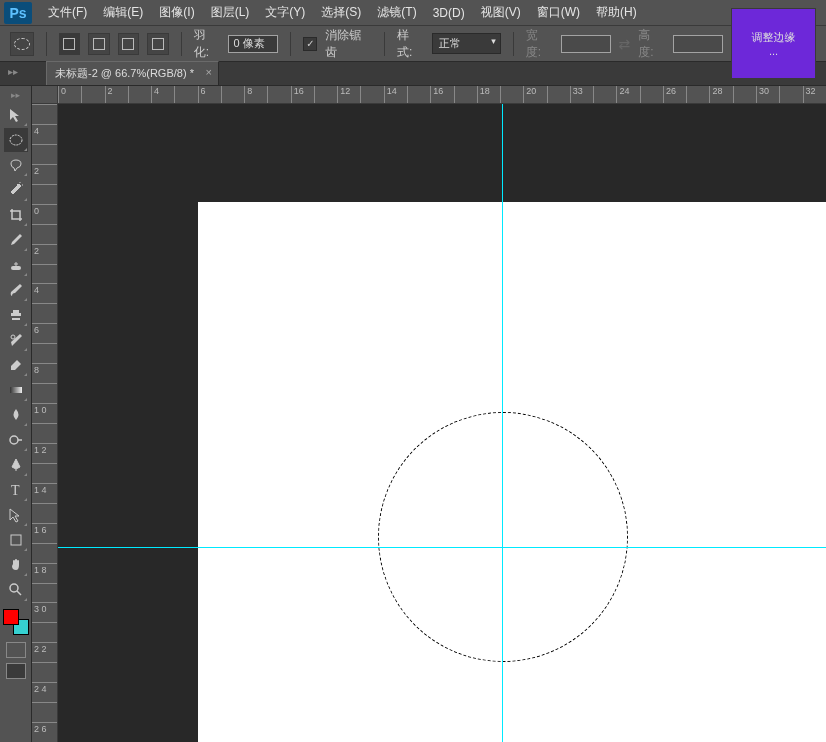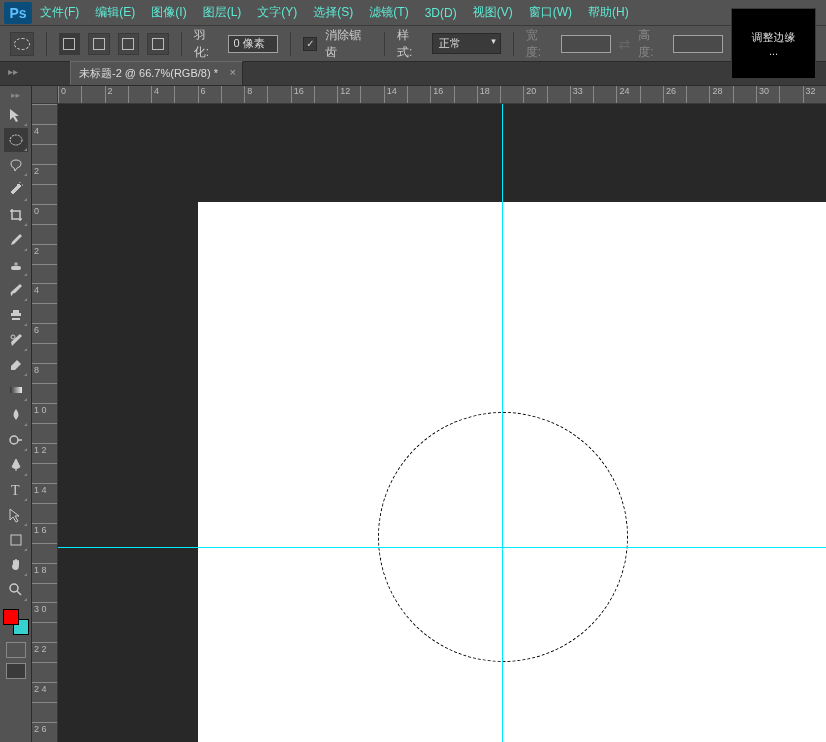--- a/index.html
+++ b/index.html
@@ -1,41 +1,41 @@
 <!DOCTYPE html>
 <html><head>
 <meta charset="utf-8">
 <style>
 * { margin: 0; padding: 0; box-sizing: border-box; user-select: none; }
 body { width: 826px; height: 742px; background: #535353; font-family: "Microsoft YaHei", Arial, sans-serif; font-size: 12px; color: #e0e0e0; overflow: hidden; position: relative; }
 
 
 .menubar { height: 26px; background: #535353; display: flex; align-items: center; padding-left: 4px; border-bottom: 1px solid #3a3a3a; }
-.ps-logo { width: 28px; height: 22px; background: #0a4d7a; color: #5ec1ff; font-weight: bold; font-size: 14px; display: flex; align-items: center; justify-content: center; border-radius: 2px; }
-.menu-item { padding: 4px 8px; color: #5eead4; cursor: default; }
+.ps-logo { width: 28px; height: 22px; background: #0a4d7a; color: #5ec1ff; font-weight: bold; font-size: 14px; display: flex; align-items: center; justify-content: center; margin-right: 8px; border-radius: 2px; }
+.menu-item { padding: 4px 8px; color: #e5e5e5; cursor: default; }
 
 
 .optionsbar { height: 36px; background: #535353; display: flex; align-items: center; padding: 0 10px; border-bottom: 1px solid #2a2a2a; gap: 8px; }
 .tool-preset { width: 24px; height: 24px; border: 1px solid #3a3a3a; background: #454545; display: flex; align-items: center; justify-content: center; }
 .ellipse-icon { width: 16px; height: 12px; border: 1px dashed #ccc; border-radius: 50%; }
 .divider { width: 1px; height: 24px; background: #3a3a3a; margin: 0 4px; }
 .mode-btn { width: 22px; height: 22px; background: #454545; border: 1px solid #3a3a3a; display: flex; align-items: center; justify-content: center; }
 .mode-btn.active { background: #3a3a3a; }
 .mode-icon { width: 12px; height: 12px; border: 1px solid #bbb; }
 .label { color: #ccc; }
 .input-box { background: #3a3a3a; border: 1px solid #a3a3a3; color: #ddd; padding: 2px 4px; width: 50px; font-size: 11px; }
 .input-box.disabled { background: #4a4a4a; color: #888; }
 .checkbox { width: 14px; height: 14px; background: #3a3a3a; border: 1px solid #2a2a2a; display: flex; align-items: center; justify-content: center; color: #ccc; font-size: 10px; }
 .dropdown { background: #3a3a3a; border: 1px solid #2a2a2a; color: #ddd; padding: 2px 16px 2px 6px; font-size: 11px; position: relative; width: 70px; }
 .dropdown::after { content: "▾"; position: absolute; right: 4px; top: 2px; font-size: 9px; }
 .swap-icon { color: #666; font-size: 14px; }
-.refine-btn { background: #000000; border: 1px solid #3a3a3a; color: #ddd; padding: 21px 14px; font-size: 11px; margin-left: auto; }
-
-
-.tabbar { height: 24px; background: #3a3a3a; display: flex; align-items: flex-end; padding-left: 70px; border-bottom: 1px solid #2a2a2a; }
+.refine-btn { background: #6d28d9; border: 1px solid #3a3a3a; color: #ddd; padding: 21px 14px; font-size: 11px; margin-left: auto; }
+
+
+.tabbar { height: 24px; background: #3a3a3a; display: flex; align-items: flex-end; padding-left: 46px; border-bottom: 1px solid #2a2a2a; }
 .tab-handle { position: absolute; left: 8px; top: 66px; color: #888; font-size: 10px; }
 .tab { background: #535353; padding: 4px 24px 4px 8px; color: #ddd; font-size: 11px; position: relative; border-top: 1px solid #6a6a6a; border-left: 1px solid #6a6a6a; border-right: 1px solid #2a2a2a; }
 .tab-close { position: absolute; right: 6px; top: 4px; color: #aaa; font-size: 11px; }
 
 
 .main { position: absolute; top: 86px; left: 0; right: 0; bottom: 0; display: flex; }
 
 
 .toolbox { width: 32px; background: #535353; border-right: 1px solid #2a2a2a; display: flex; flex-direction: column; align-items: center; padding-top: 4px; gap: 1px; }
 .toolbox-handle { color: #888; font-size: 9px; margin-bottom: 2px; }

